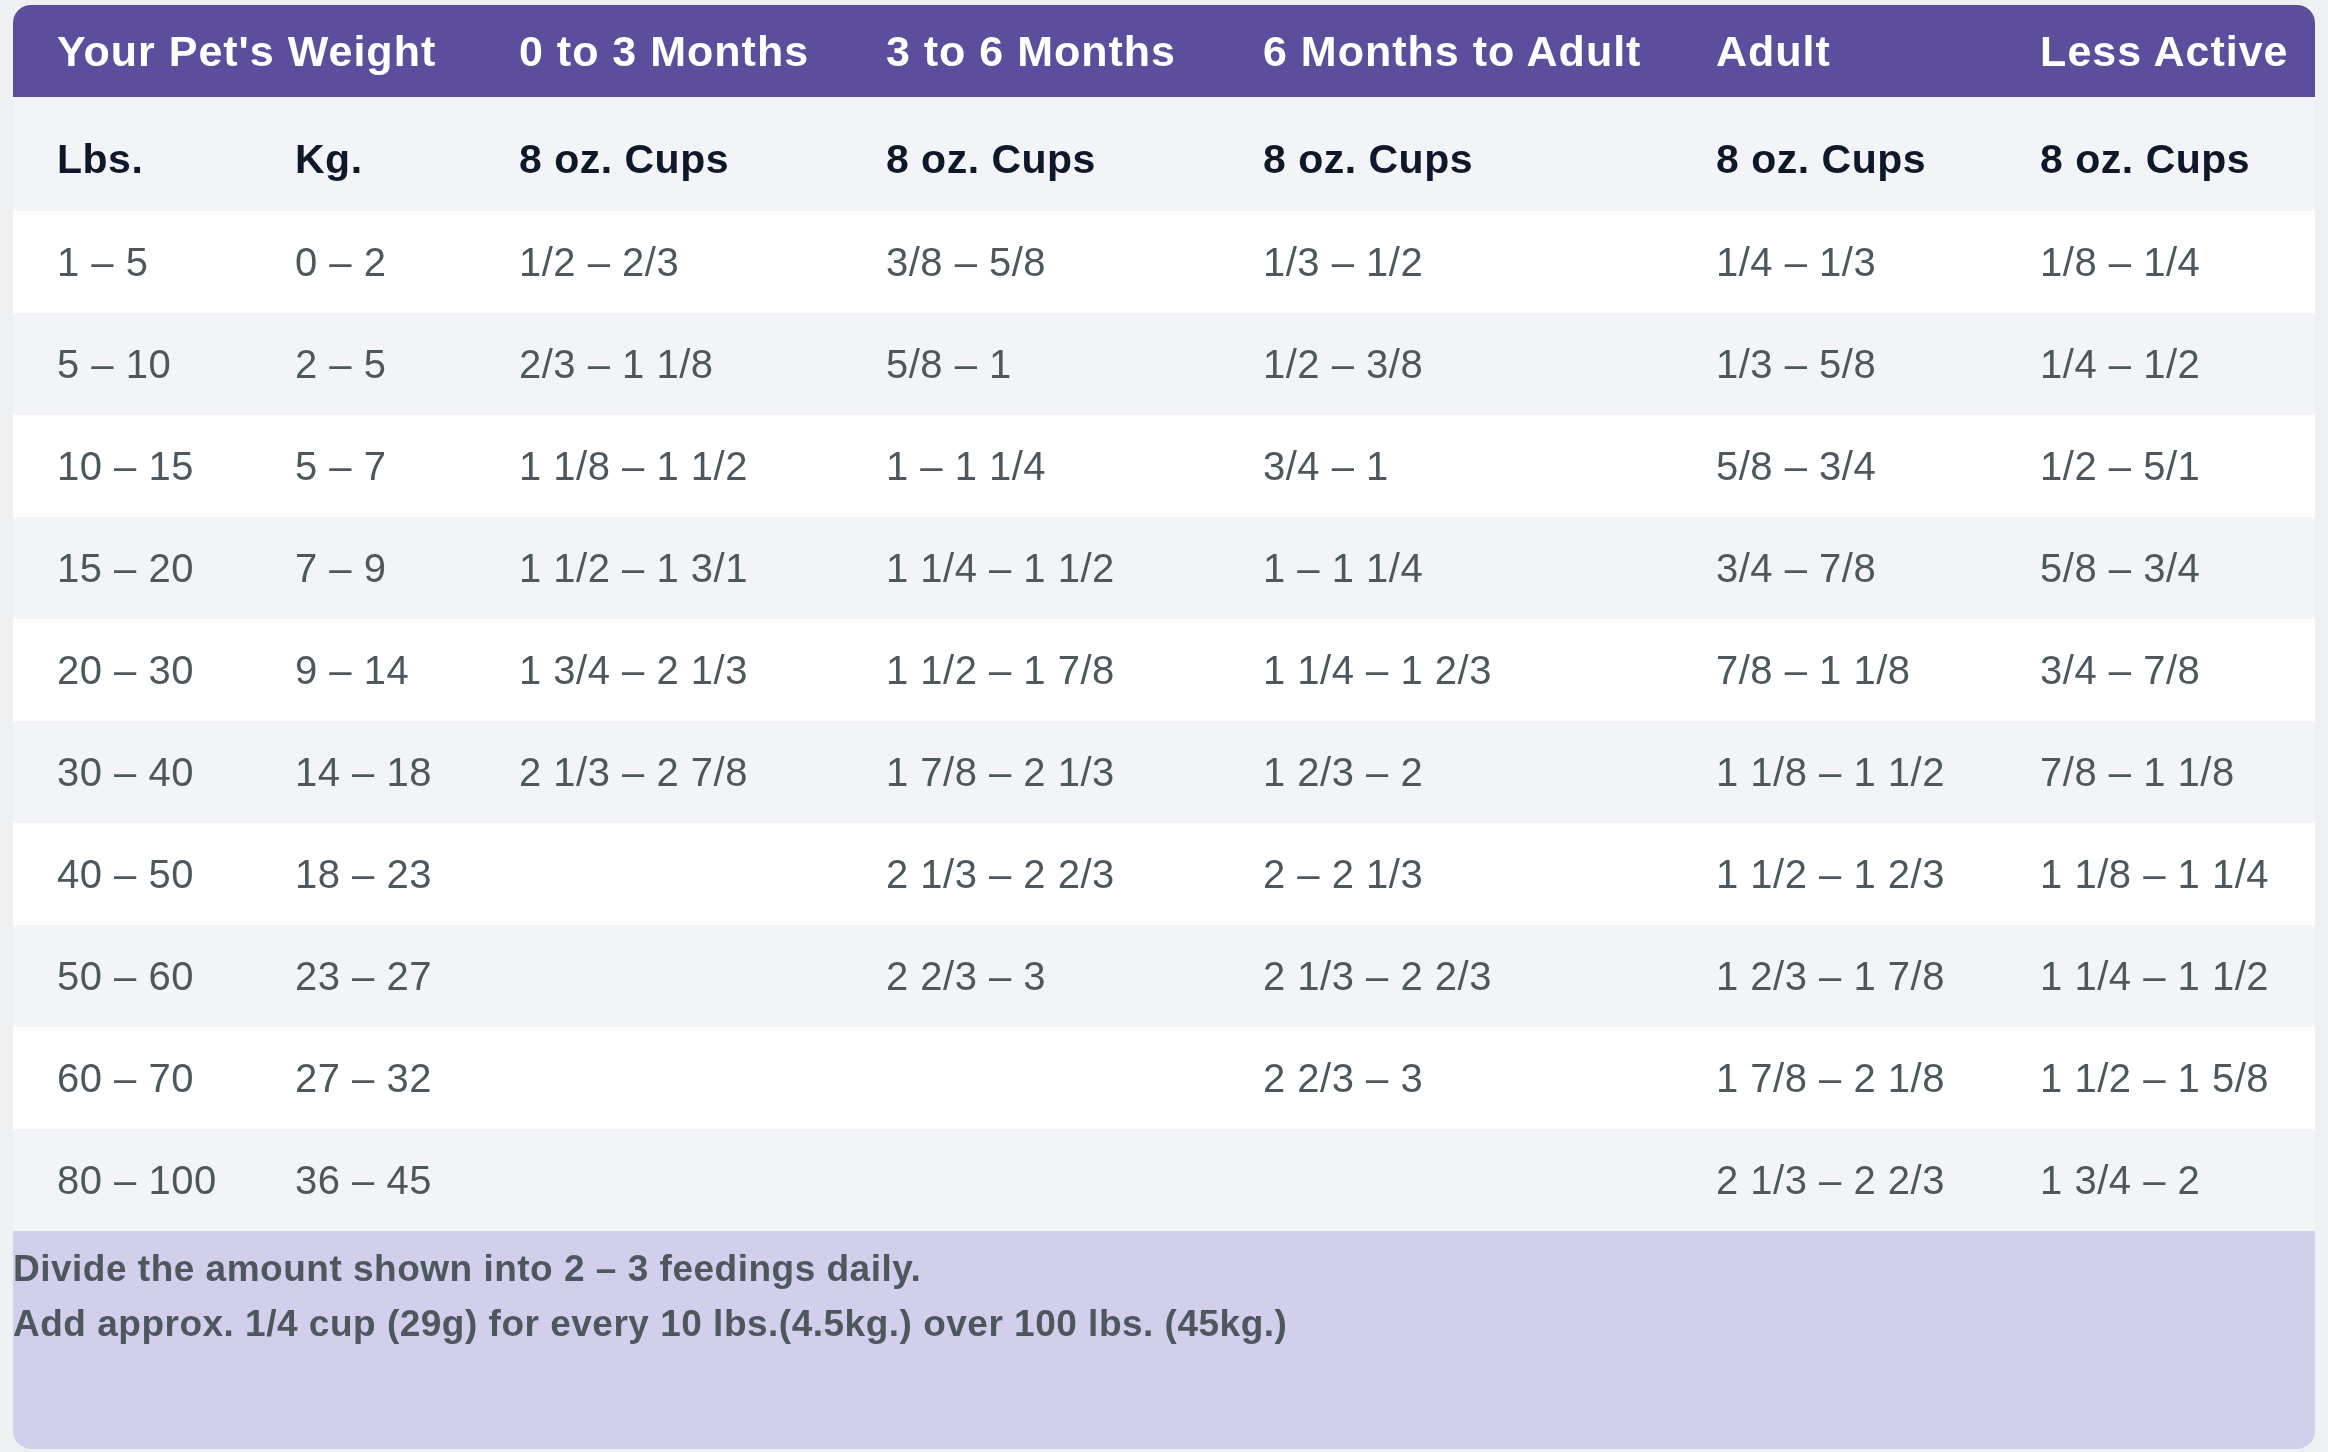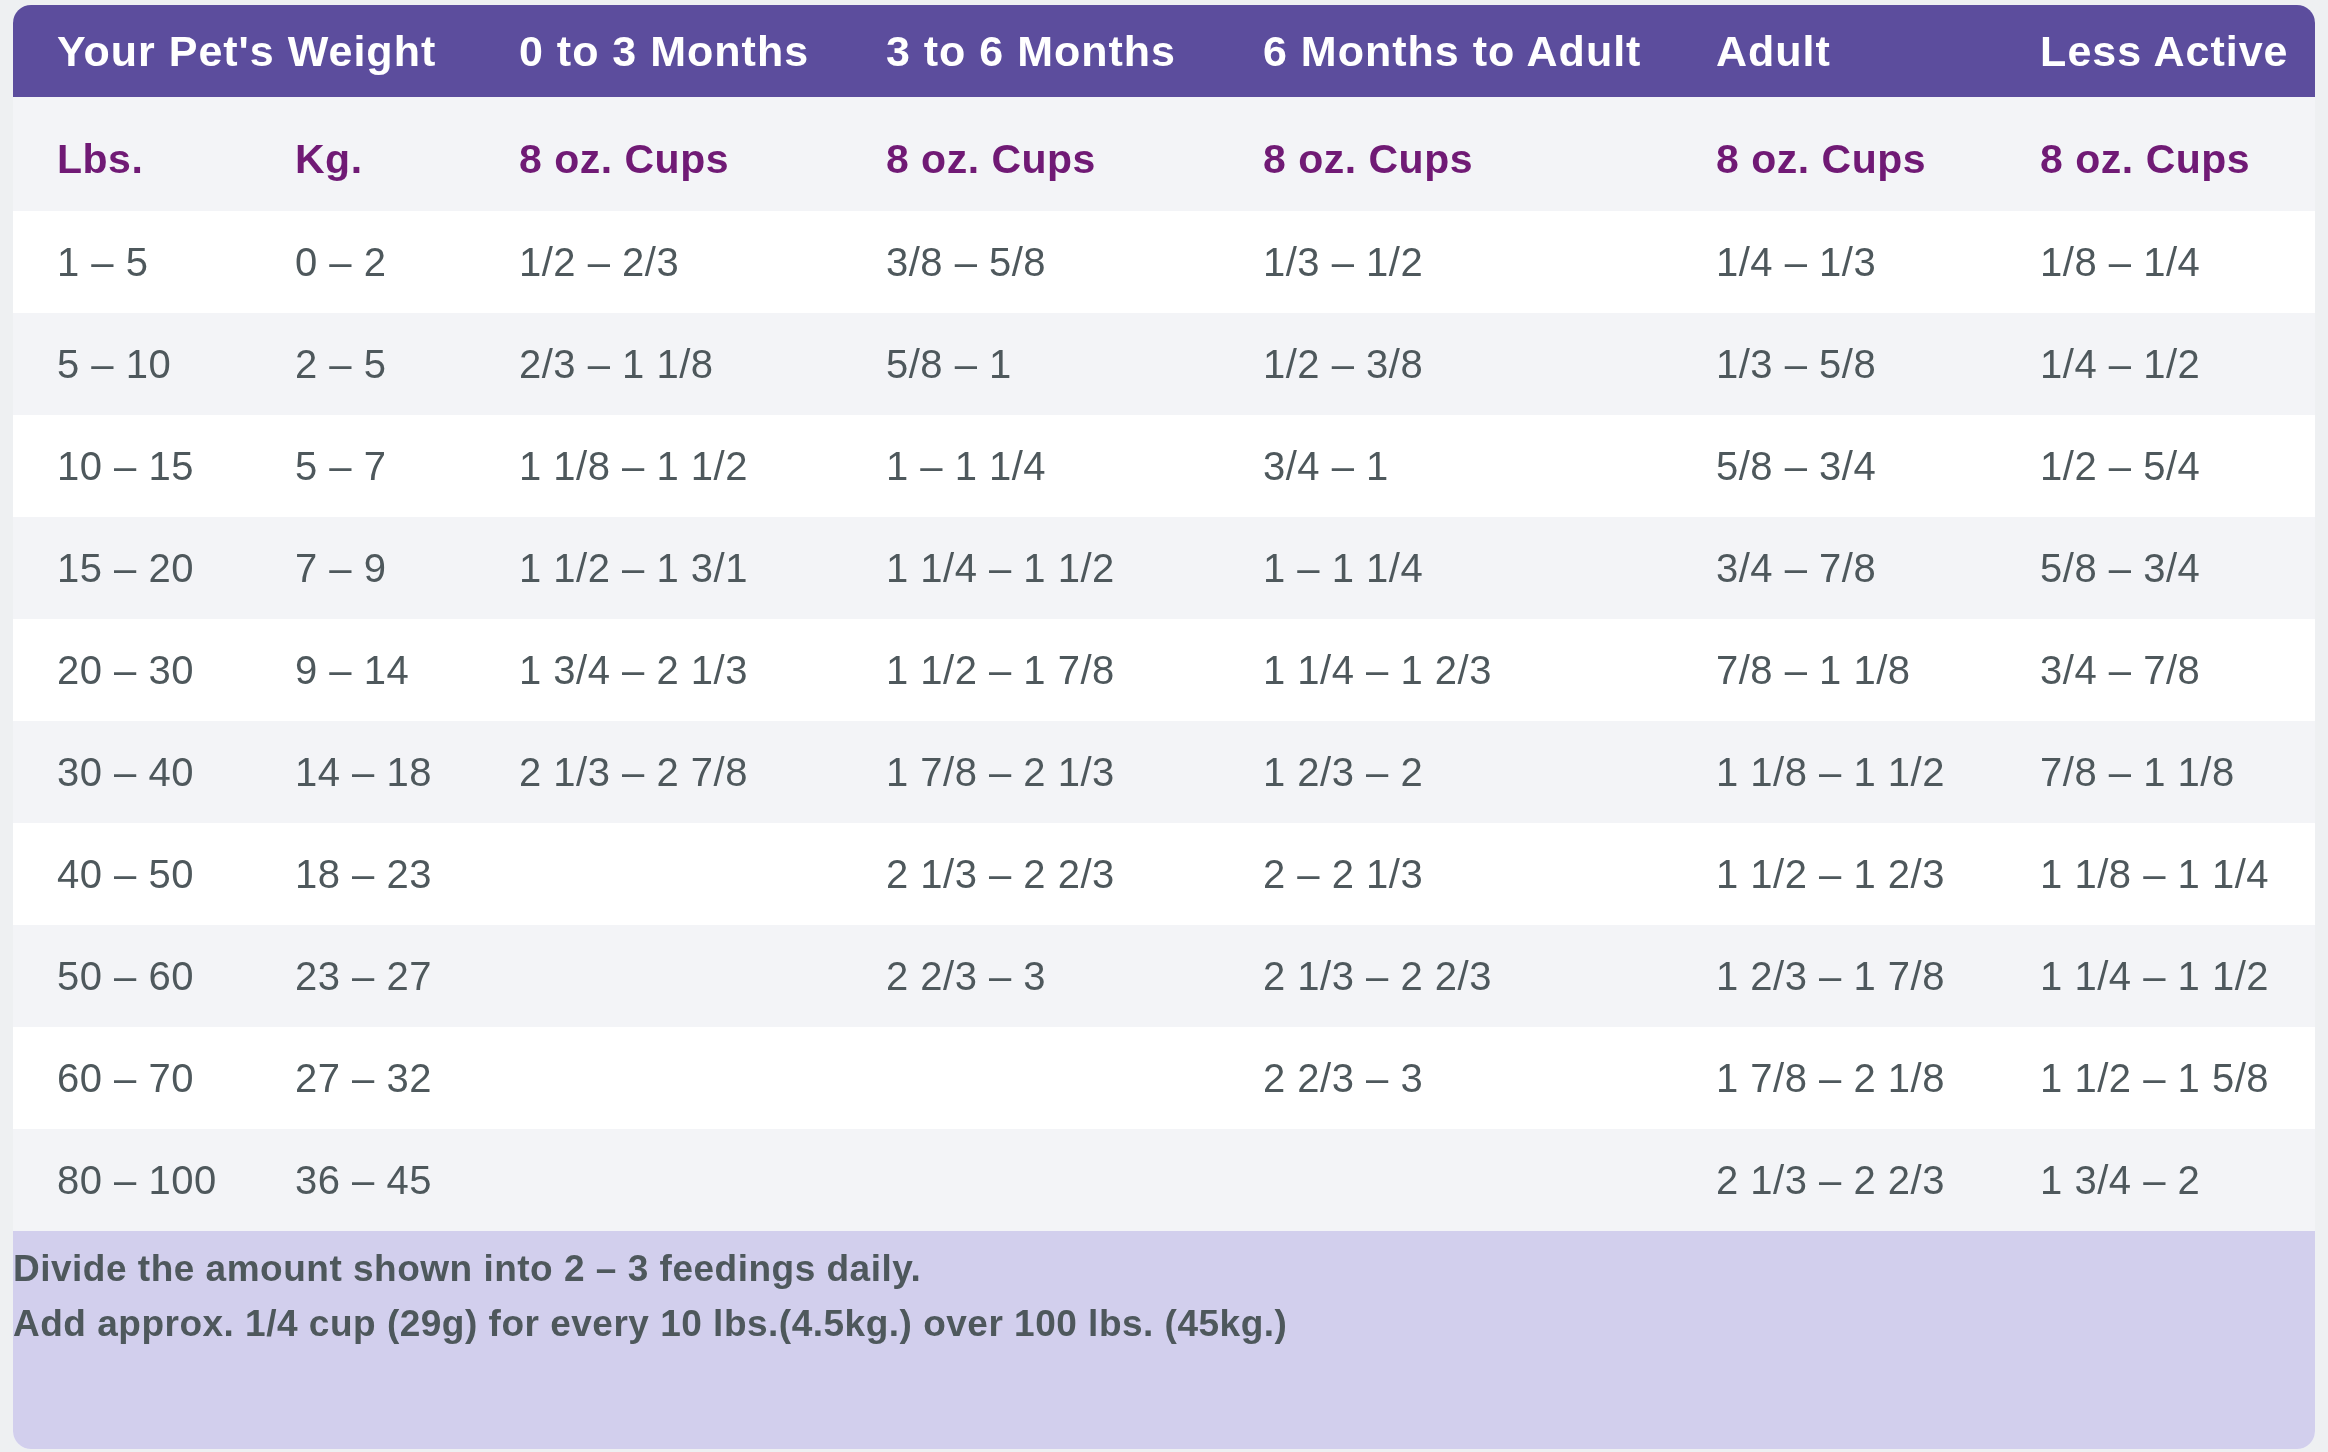--- a/index.html
+++ b/index.html
@@ -53,21 +53,21 @@
   thead tr.band th {
     background: #5c4d9d;
     color: #ffffff;
     height: 92px;
     font-size: 43px;
     font-weight: bold;
     letter-spacing: 1px;
   }
   thead tr.units th {
     background: #f3f4f7;
-    color: #701a75;
+    color: #0f172a;
     height: 114px;
     font-size: 41px;
     font-weight: bold;
     letter-spacing: 0.5px;
     padding-top: 10px;
   }
   tbody td {
     height: 102px;
     font-size: 40px;
     font-weight: 400;
@@ -141,21 +141,21 @@
             <td>1/3 – 5/8</td>
             <td>1/4 – 1/2</td>
           </tr>
           <tr>
             <td>10 – 15</td>
             <td>5 – 7</td>
             <td>1 1/8 – 1 1/2</td>
             <td>1 – 1 1/4</td>
             <td>3/4 – 1</td>
             <td>5/8 – 3/4</td>
-            <td>1/2 – 5/4</td>
+            <td>1/2 – 5/1</td>
           </tr>
           <tr>
             <td>15 – 20</td>
             <td>7 – 9</td>
             <td>1 1/2 – 1 3/1</td>
             <td>1 1/4 – 1 1/2</td>
             <td>1 – 1 1/4</td>
             <td>3/4 – 7/8</td>
             <td>5/8 – 3/4</td>
           </tr>

